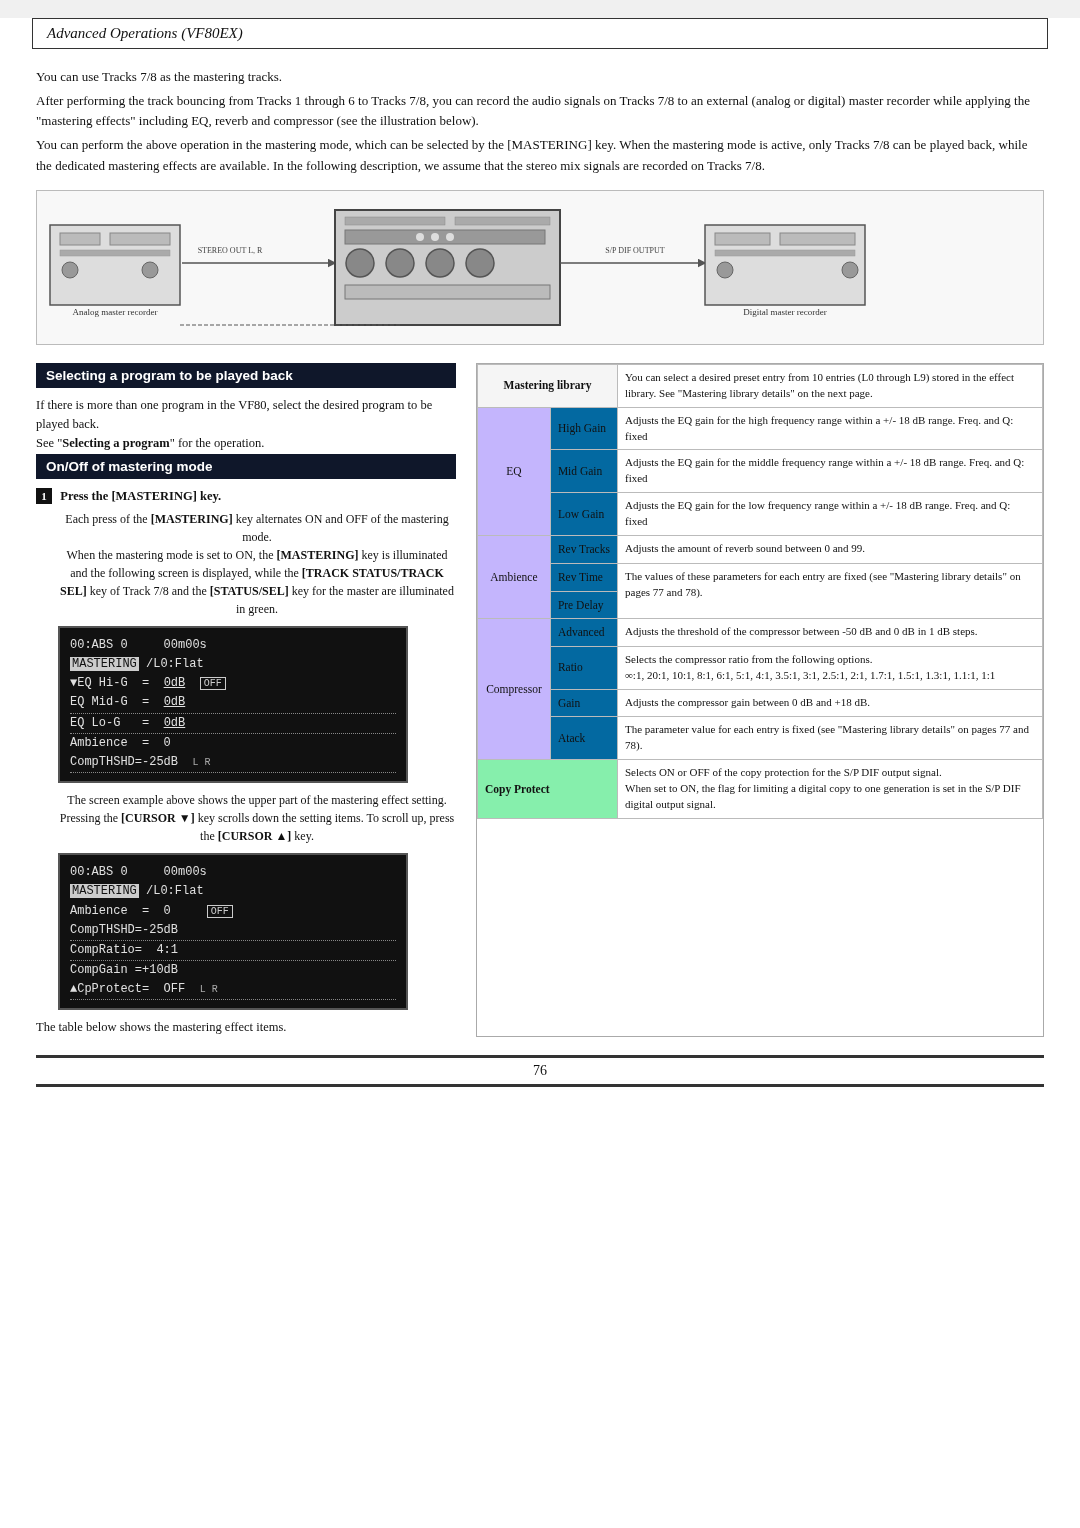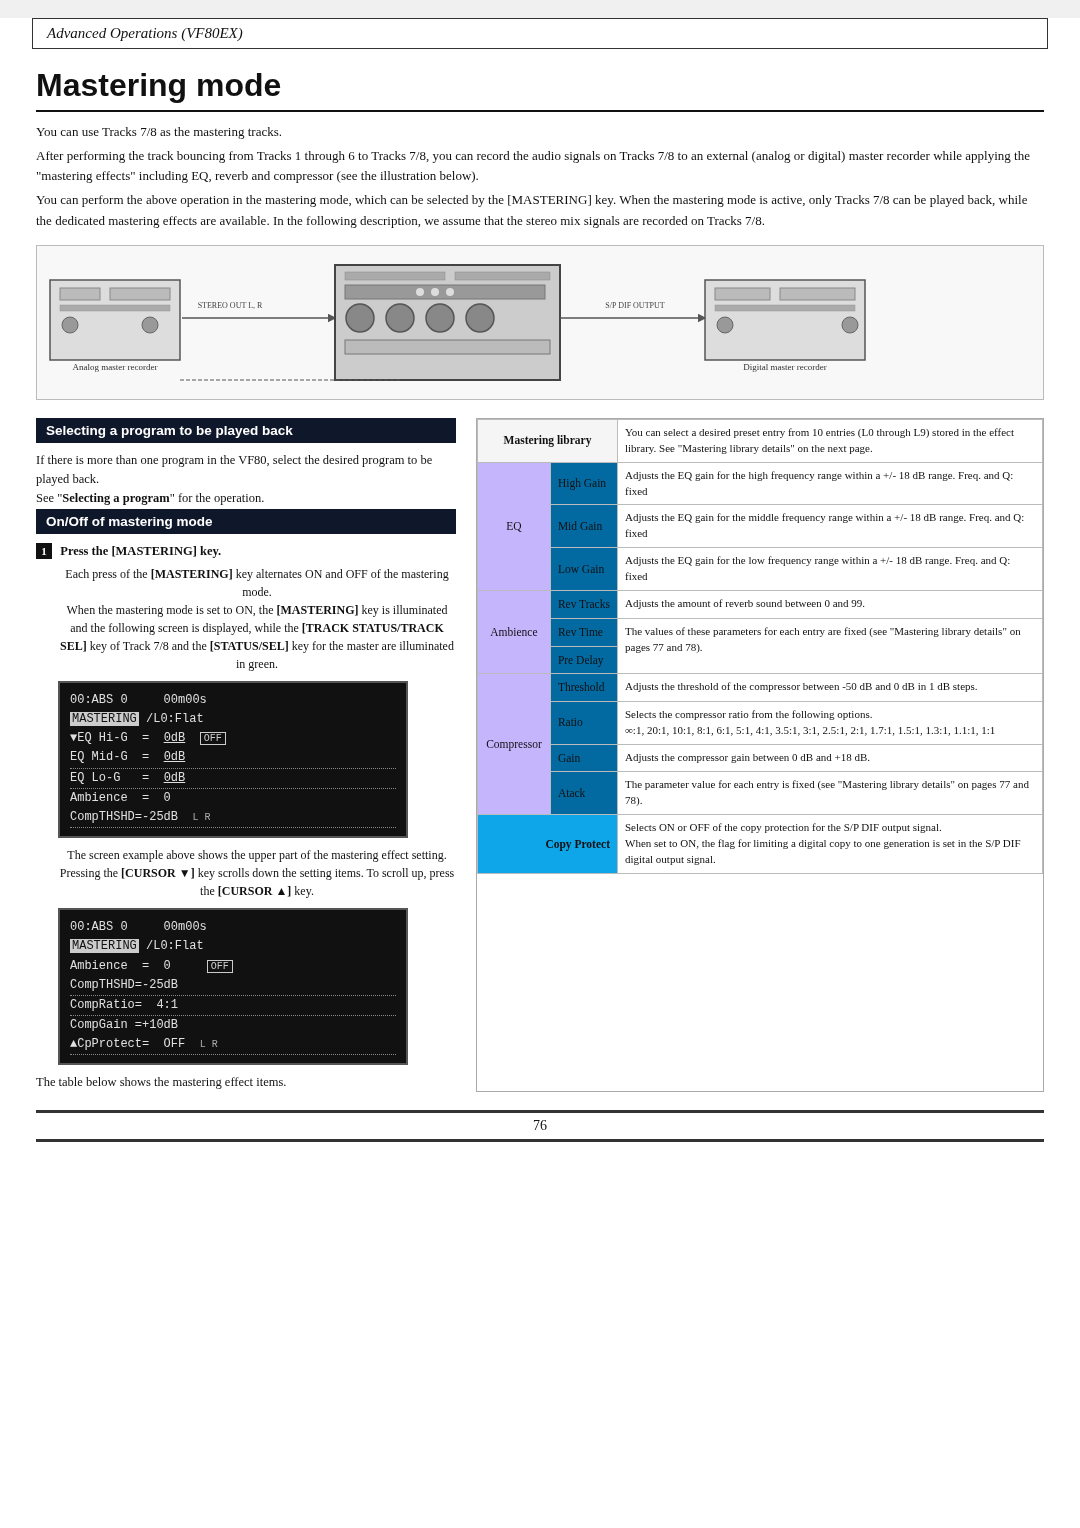--- a/index.html
+++ b/index.html
@@ -180,21 +180,20 @@
 <body>
 
 <div class="page">
 
   <div class="top-bar">
     <span>Advanced Operations (VF80EX)</span>
   </div>
 
   <div class="main-content">
 
-    <div class="mastering-title">Mastering mode</div>
 
     <div class="intro-text">
       <p>You can use Tracks 7/8 as the mastering tracks.</p>
       <p>After performing the track bouncing from Tracks 1 through 6 to Tracks 7/8, you can record the audio signals on Tracks 7/8 to an external (analog or digital) master recorder while applying the "mastering effects" including EQ, reverb and compressor (see the illustration below).</p>
       <p>You can perform the above operation in the mastering mode, which can be selected by the [MASTERING] key. When the mastering mode is active, only Tracks 7/8 can be played back, while the dedicated mastering effects are available. In the following description, we assume that the stereo mix signals are recorded on Tracks 7/8.</p>
     </div>
 
     <div class="diagram-area">
       <svg class="diagram-svg" viewBox="0 0 1000 145" xmlns="http://www.w3.org/2000/svg">
 
@@ -326,41 +325,41 @@
               <td class="sub-cell">Rev Time</td>
               <td class="desc-cell" rowspan="2">The values of these parameters for each entry are fixed (see "Mastering library details" on pages 77 and 78).</td>
             </tr>
 
             <tr>
               <td class="sub-cell">Pre Delay</td>
             </tr>
 
             <tr>
               <td class="cat-cell" rowspan="4">Compressor</td>
-              <td class="sub-cell">Threshold</td>
+              <td class="sub-cell">Advanced</td>
               <td class="desc-cell">Adjusts the threshold of the compressor between -50 dB and 0 dB in 1 dB steps.</td>
             </tr>
 
             <tr>
               <td class="sub-cell">Ratio</td>
               <td class="desc-cell">Selects the compressor ratio from the following options.<br>∞:1, 20:1, 10:1, 8:1, 6:1, 5:1, 4:1, 3.5:1, 3:1, 2.5:1, 2:1, 1.7:1, 1.5:1, 1.3:1, 1.1:1, 1:1</td>
             </tr>
 
             <tr>
               <td class="sub-cell">Gain</td>
               <td class="desc-cell">Adjusts the compressor gain between 0 dB and +18 dB.</td>
             </tr>
 
             <tr>
               <td class="sub-cell">Atack</td>
               <td class="desc-cell">The parameter value for each entry is fixed (see "Mastering library details" on pages 77 and 78).</td>
             </tr>
 
             <tr>
-              <td class="cat-cell" colspan="2" style="font-weight:bold;text-align:right;vertical-align:middle;background:#0ea5e9;">Copy Protect</td>
+              <td class="cat-cell" colspan="2" style="font-weight:bold;text-align:left;vertical-align:middle;background:#86efac;">Copy Protect</td>
               <td class="desc-cell">Selects ON or OFF of the copy protection for the S/P DIF output signal.<br>When set to ON, the flag for limiting a digital copy to one generation is set in the S/P DIF digital output signal.</td>
             </tr>
           </tbody>
         </table>
       </div>
 
     </div>
 
     <div class="footer-bar">
       <span>76</span>

